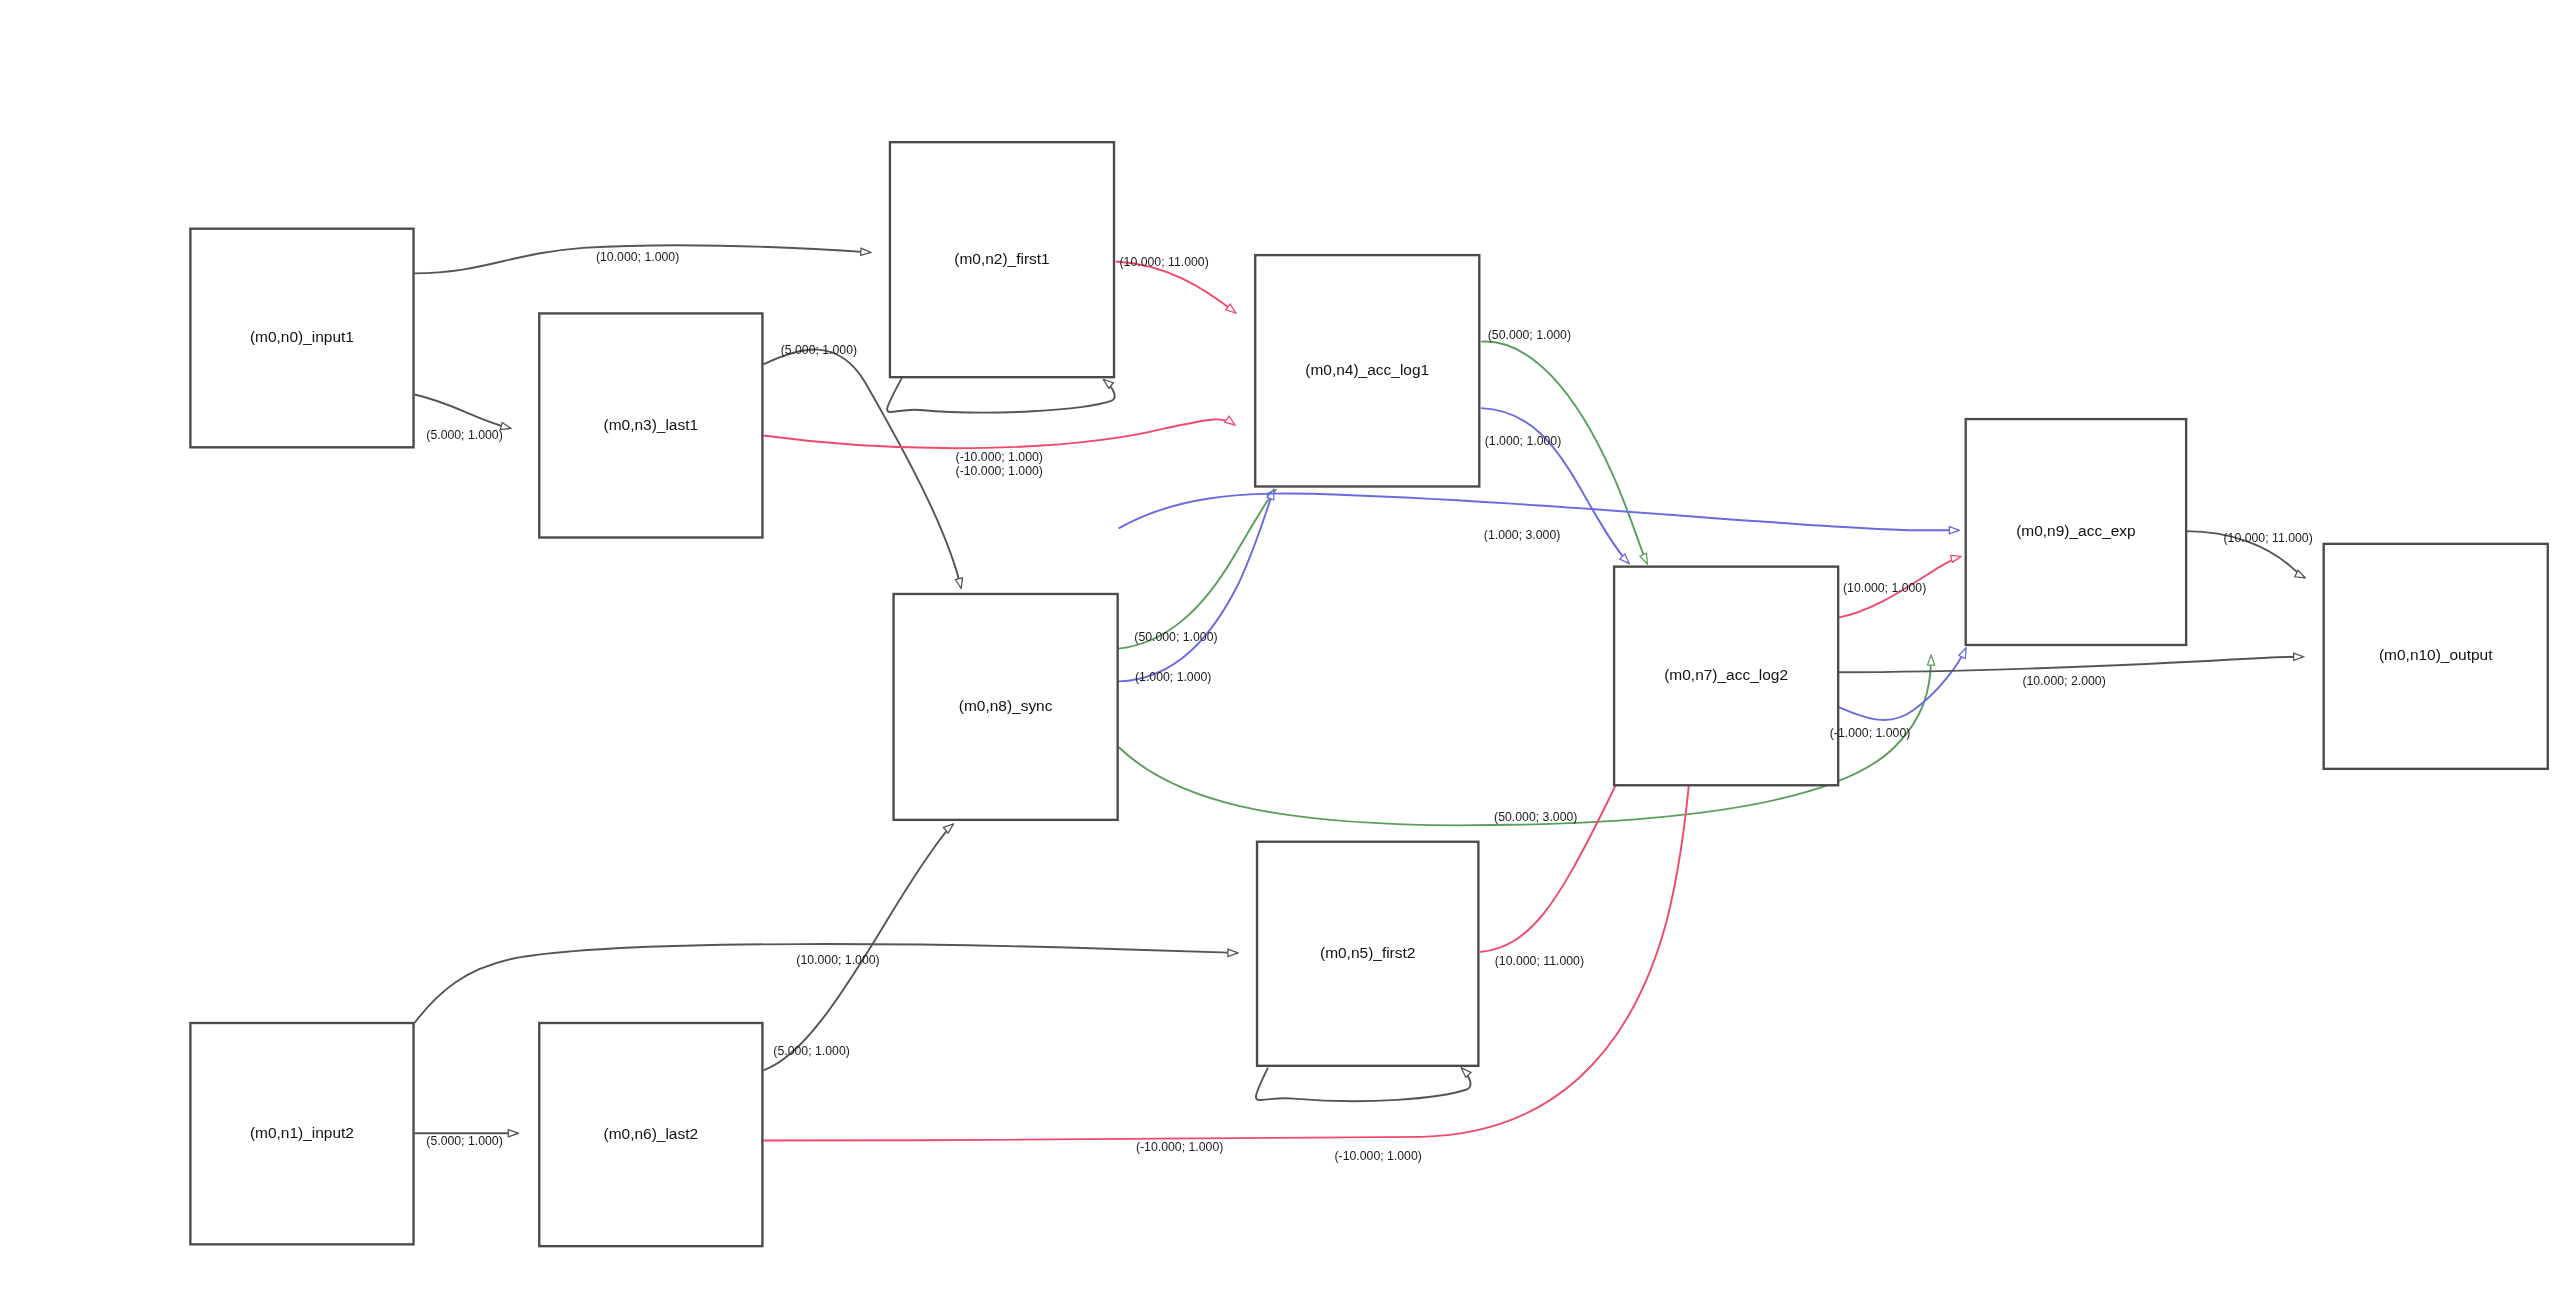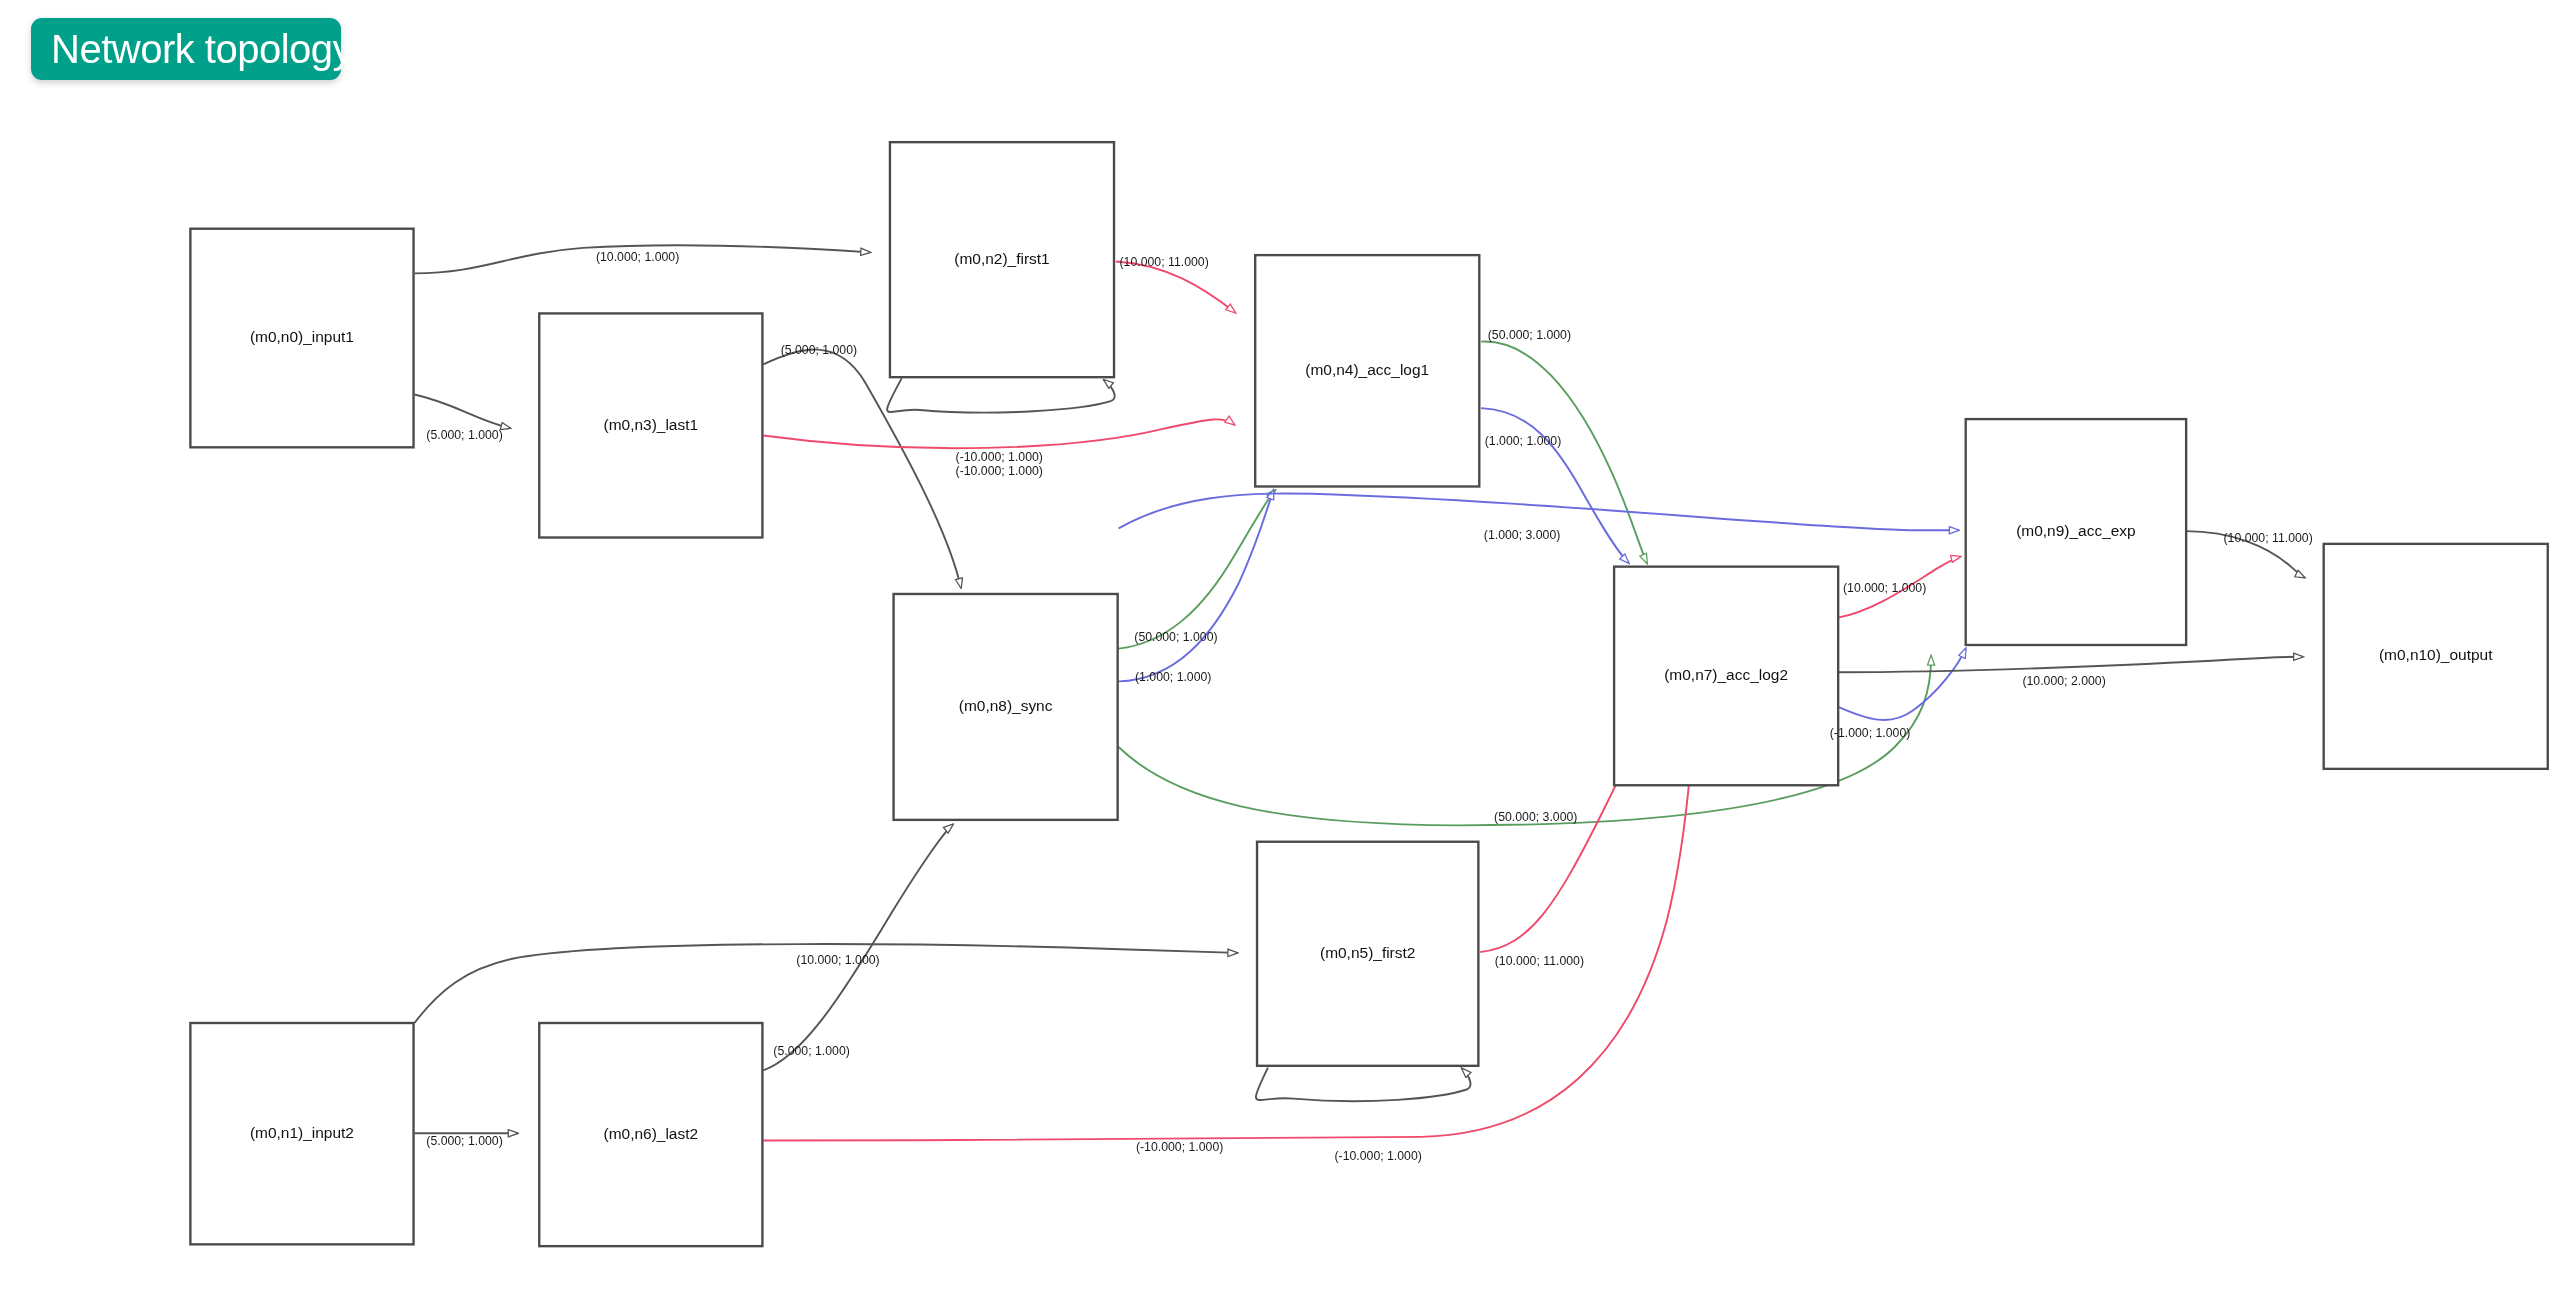--- a/index.html
+++ b/index.html
@@ -67,23 +67,20 @@
     fill: #1a1a1a;
     text-anchor: middle;
     dominant-baseline: middle;
   }
 </style>
 </head>
 <body>
 
 <div id="canvas">
 
-  <div id="title-badge">
-    <span id="title-text">Network topology</span>
-  </div>
 
   <svg id="graph" viewBox="0 0 2828 1438" xmlns="http://www.w3.org/2000/svg">
     <defs>
       <marker id="ah-gray" markerWidth="13" markerHeight="13" refX="11" refY="5" orient="auto" markerUnits="userSpaceOnUse">
         <path d="M 1,1 L 12,5 L 1,9 z" fill="#ffffff" stroke="#555555" stroke-width="1.4"></path>
       </marker>
       <marker id="ah-red" markerWidth="13" markerHeight="13" refX="11" refY="5" orient="auto" markerUnits="userSpaceOnUse">
         <path d="M 1,1 L 12,5 L 1,9 z" fill="#ffffff" stroke="#ef4a6b" stroke-width="1.4"></path>
       </marker>
       <marker id="ah-green" markerWidth="13" markerHeight="13" refX="11" refY="5" orient="auto" markerUnits="userSpaceOnUse">

